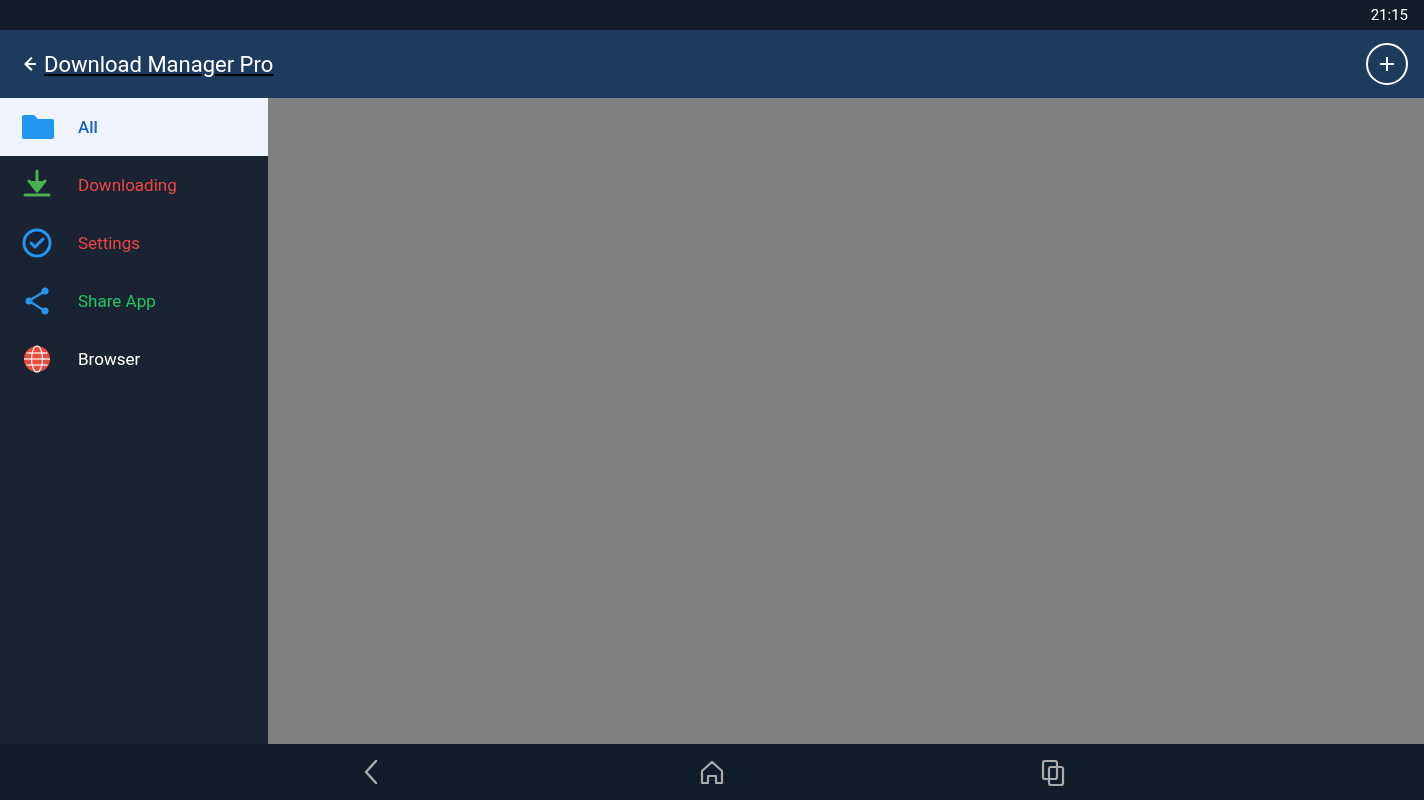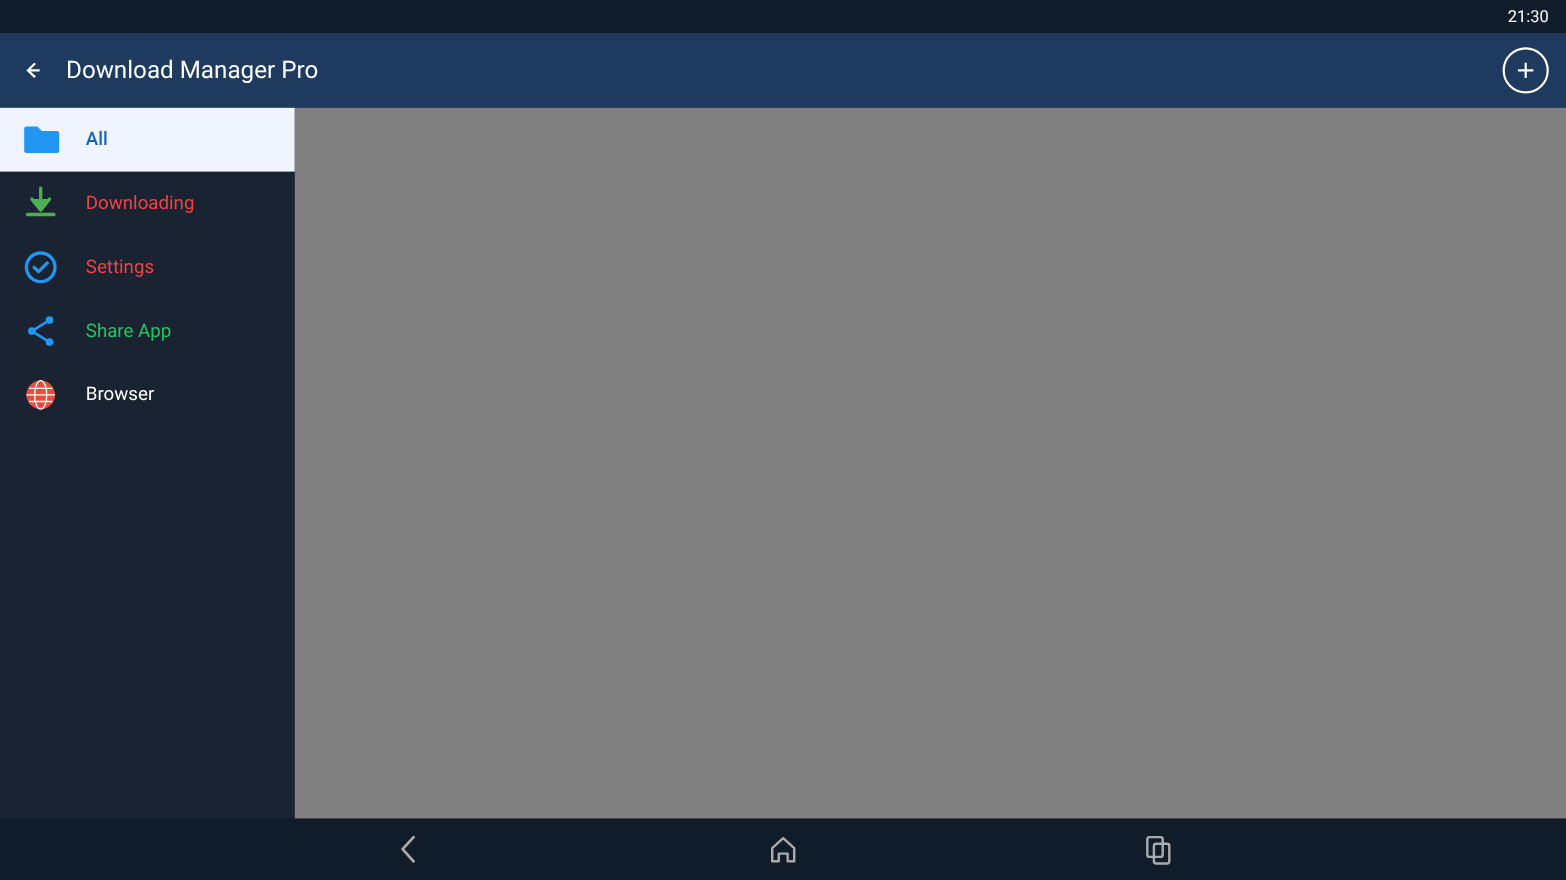--- a/index.html
+++ b/index.html
@@ -41,21 +41,21 @@
       background: #1e3a5f;
       display: flex;
       align-items: center;
       padding: 0 16px;
       justify-content: space-between;
     }
 
     .app-bar-left {
       display: flex;
       align-items: center;
-      gap: 16px;
+      text-decoration: underline;
     }
 
     .back-icon {
       color: #ffffff;
       font-size: 26px;
       cursor: pointer;
       display: flex;
       align-items: center;
     }
 
@@ -172,21 +172,21 @@
     .check-circle-check {
       fill: none;
       stroke: #2196F3;
       stroke-width: 3;
     }
   </style>
 </head>
 <body>
 
 <div class="status-bar">
-  <span class="status-time">21:30</span>
+  <span class="status-time">21:15</span>
 </div>
 
 <div class="app-bar">
   <div class="app-bar-left">
     <div class="back-icon">
       <svg width="28" height="28" viewBox="0 0 28 28" fill="white">
         <path d="M20 13H11.83l4.88-4.88L15 7 8 14l7 7 1.71-1.71L11.83 15H20v-2z"></path>
       </svg>
     </div>
     <span class="app-title">Download Manager Pro</span>

